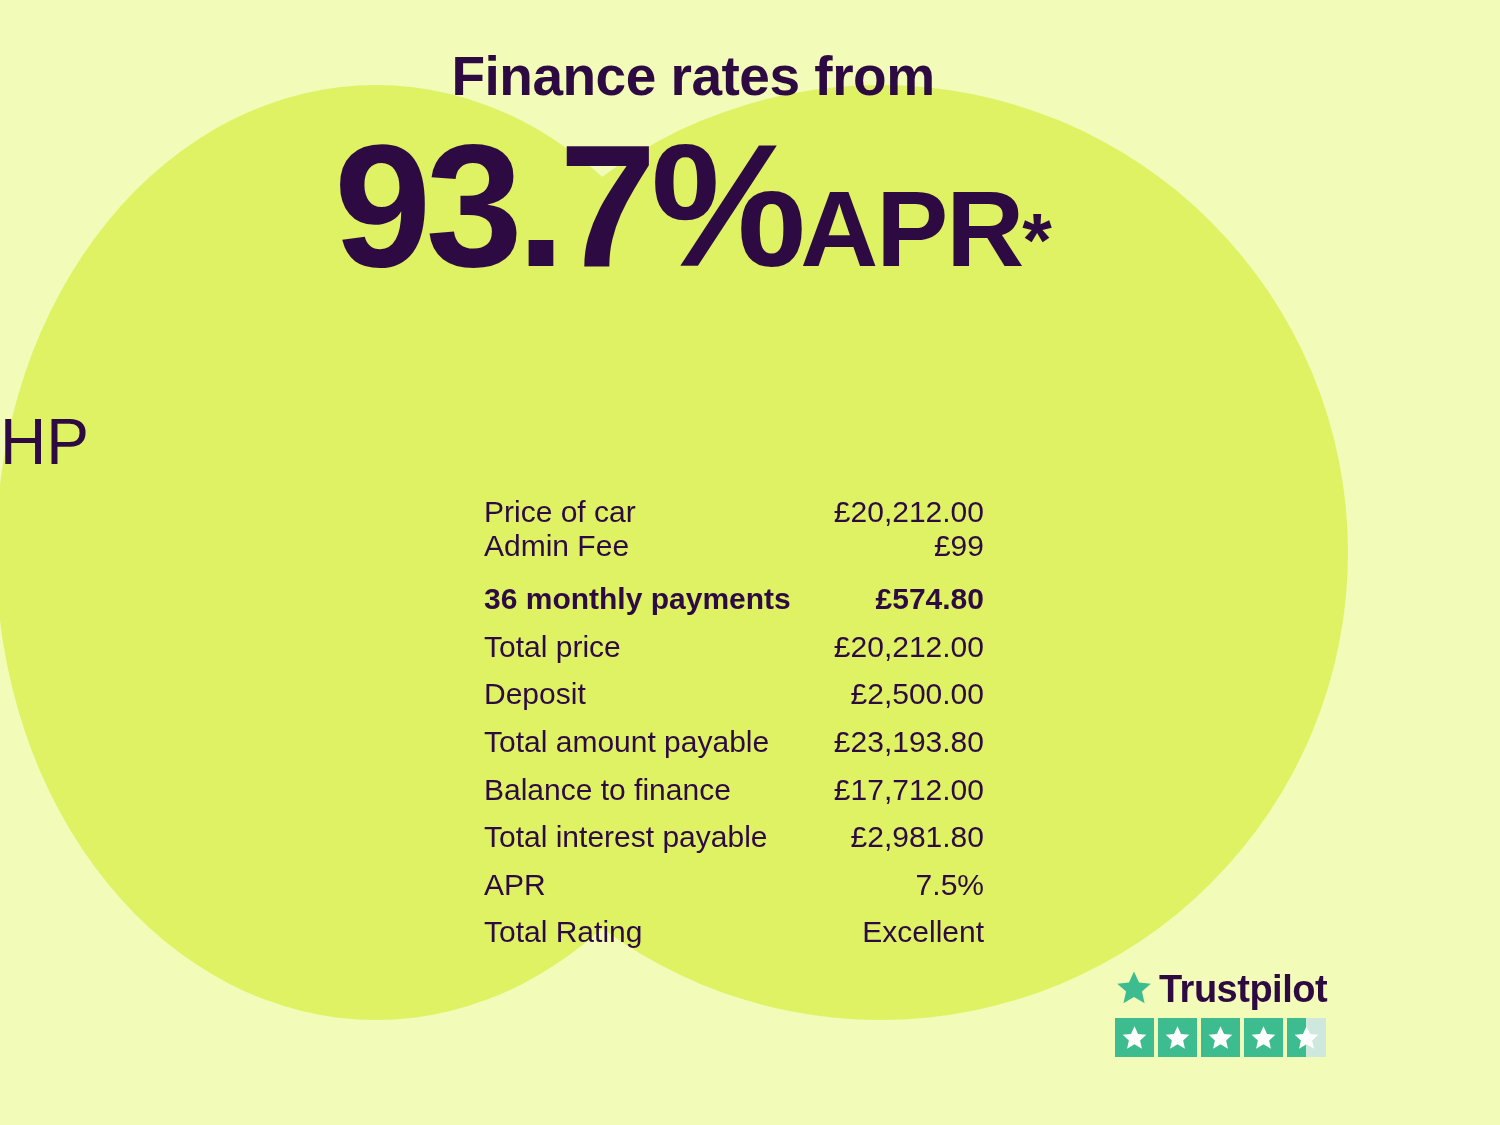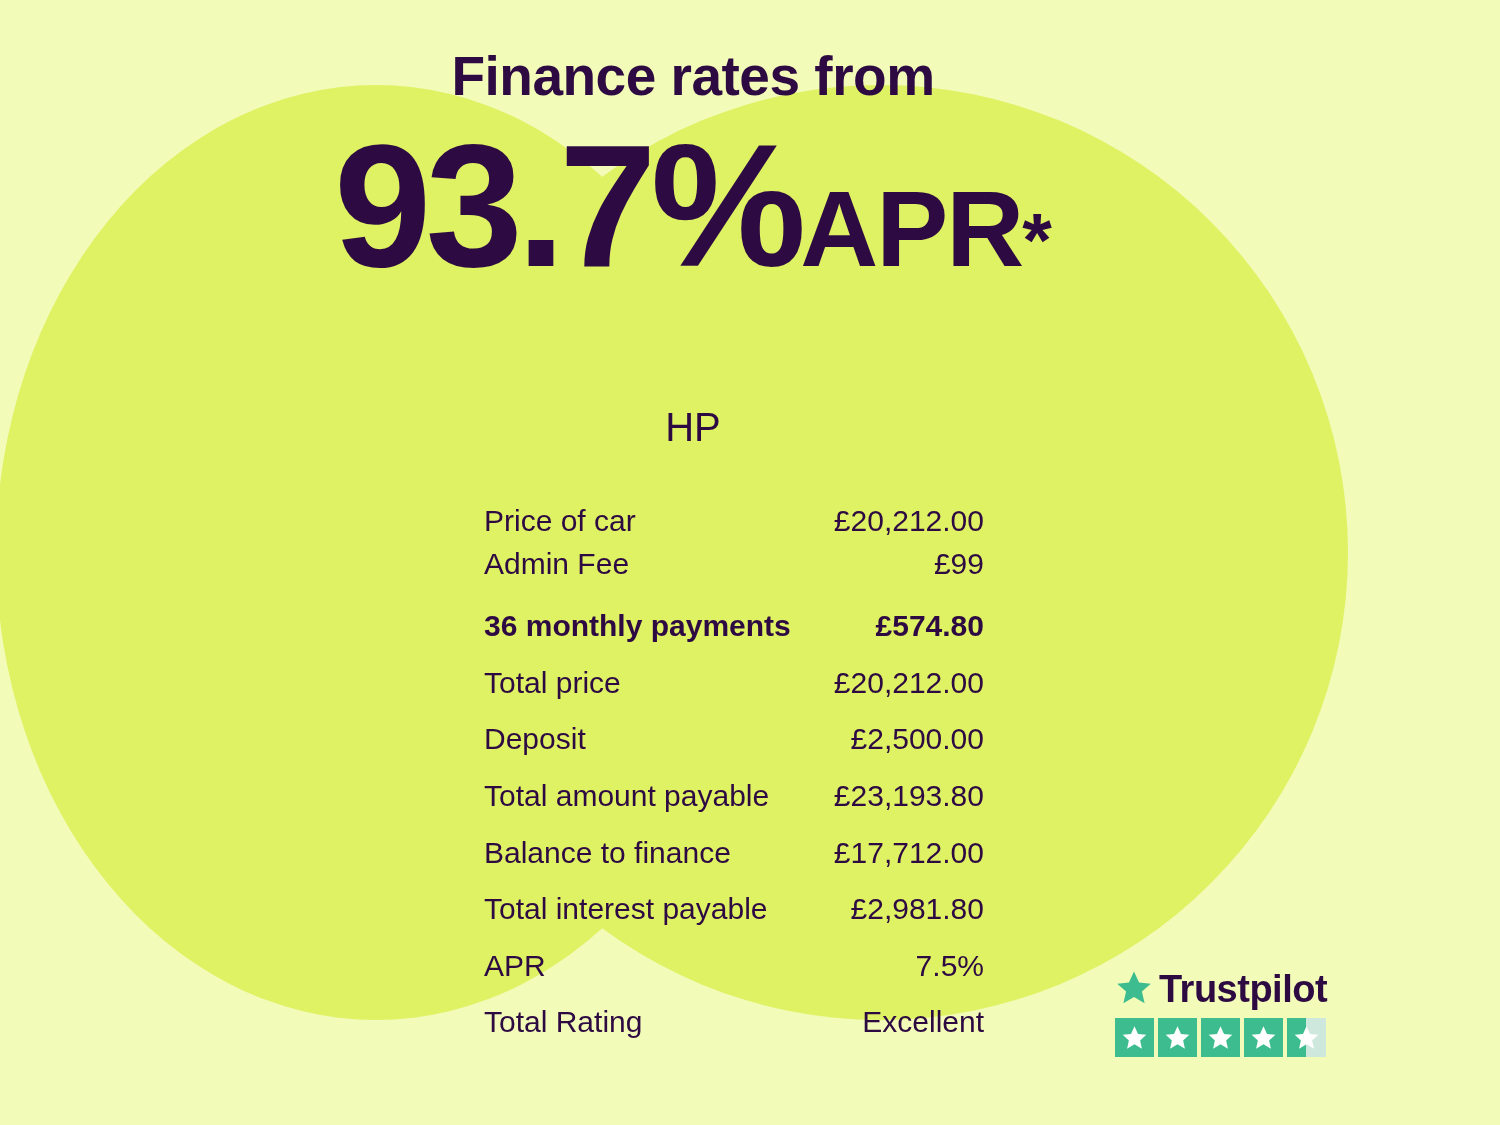--- a/index.html
+++ b/index.html
@@ -79,22 +79,21 @@
   .rate-star {
     font-size: 76px;
     font-weight: bold;
     vertical-align: baseline;
   }
   .product-title {
     position: absolute;
     top: 405px;
     left: 0;
     width: 100%;
-    text-align: center;
-    font-size: 40px;
+    font-size: 64px;
     color: #2d0a42;
     font-weight: normal;
   }
   .table {
     position: absolute;
     top: 495px;
     left: 484px;
     width: 500px;
   }
   .row {
@@ -112,21 +111,20 @@
     margin-top: 14px;
   }
   .row.bold {
     font-weight: bold;
     margin-top: 20px;
     margin-bottom: 6px;
     align-items: flex-end;
   }
   .row .label {
     text-align: left;
-    margin-top: 9px;
   }
   .row .value {
     text-align: right;
   }
   .disclaimer {
     position: absolute;
     left: 52px;
     bottom: 40px;
     font-size: 17px;
     color: #2d0a42;

